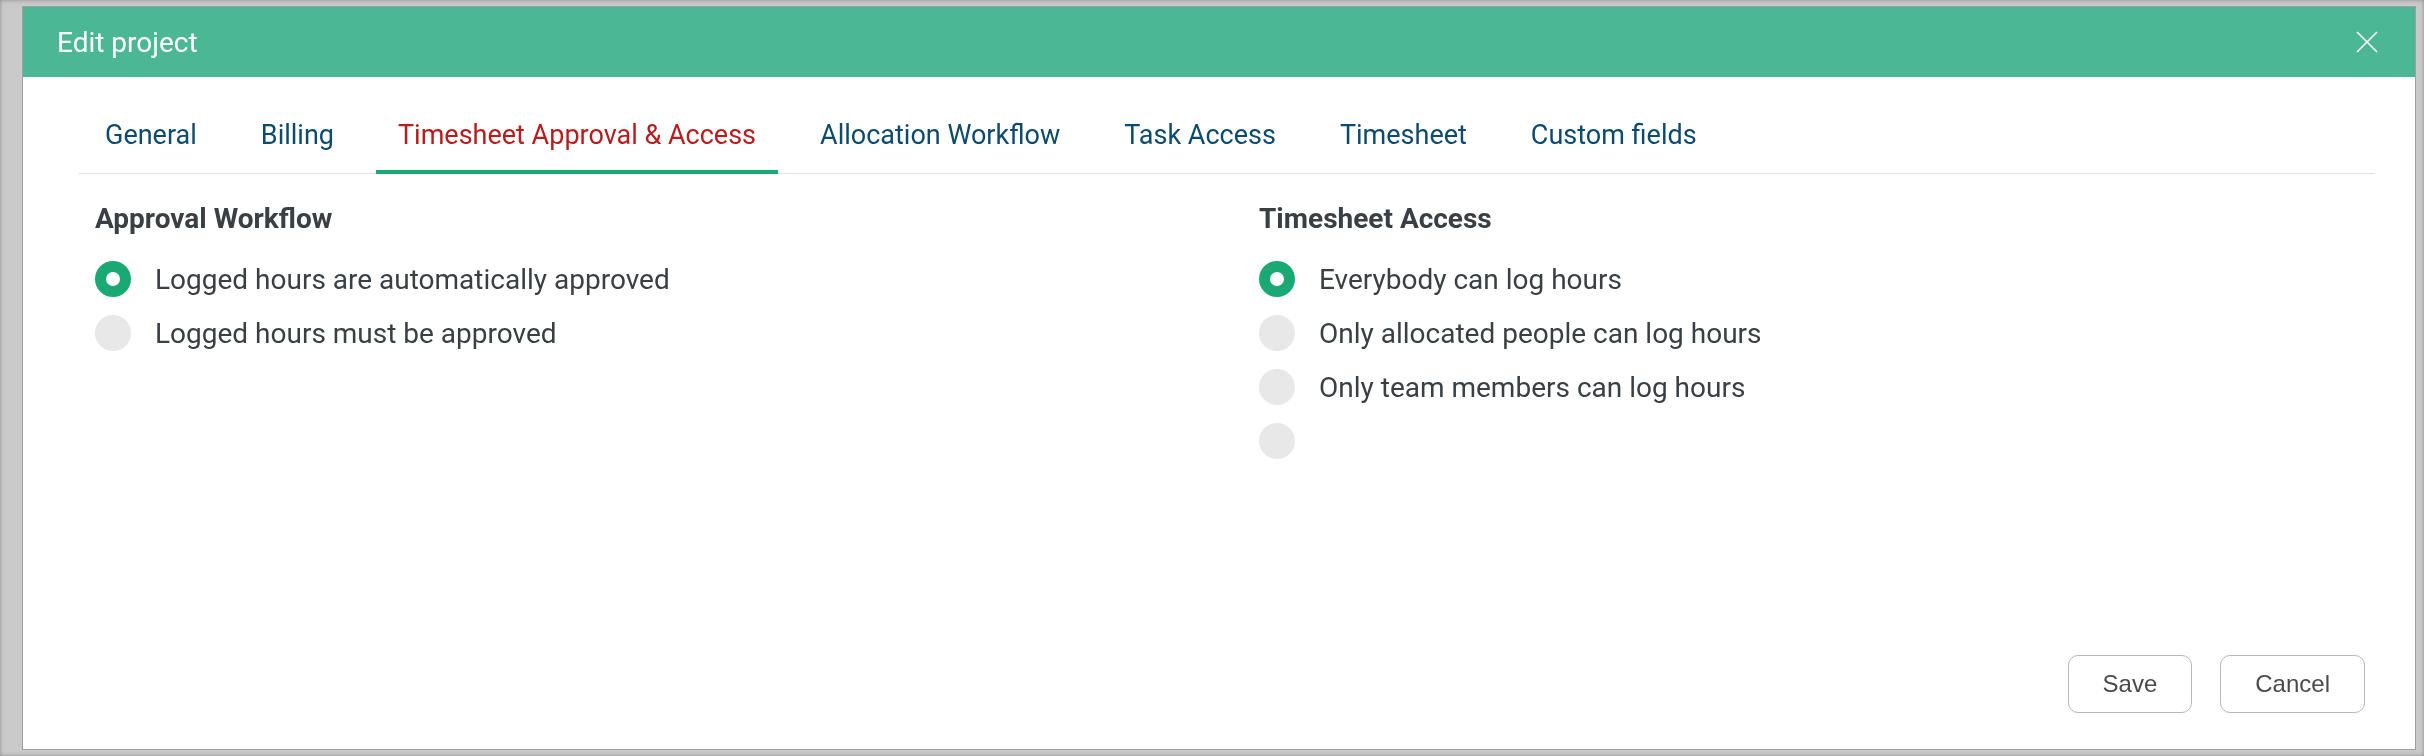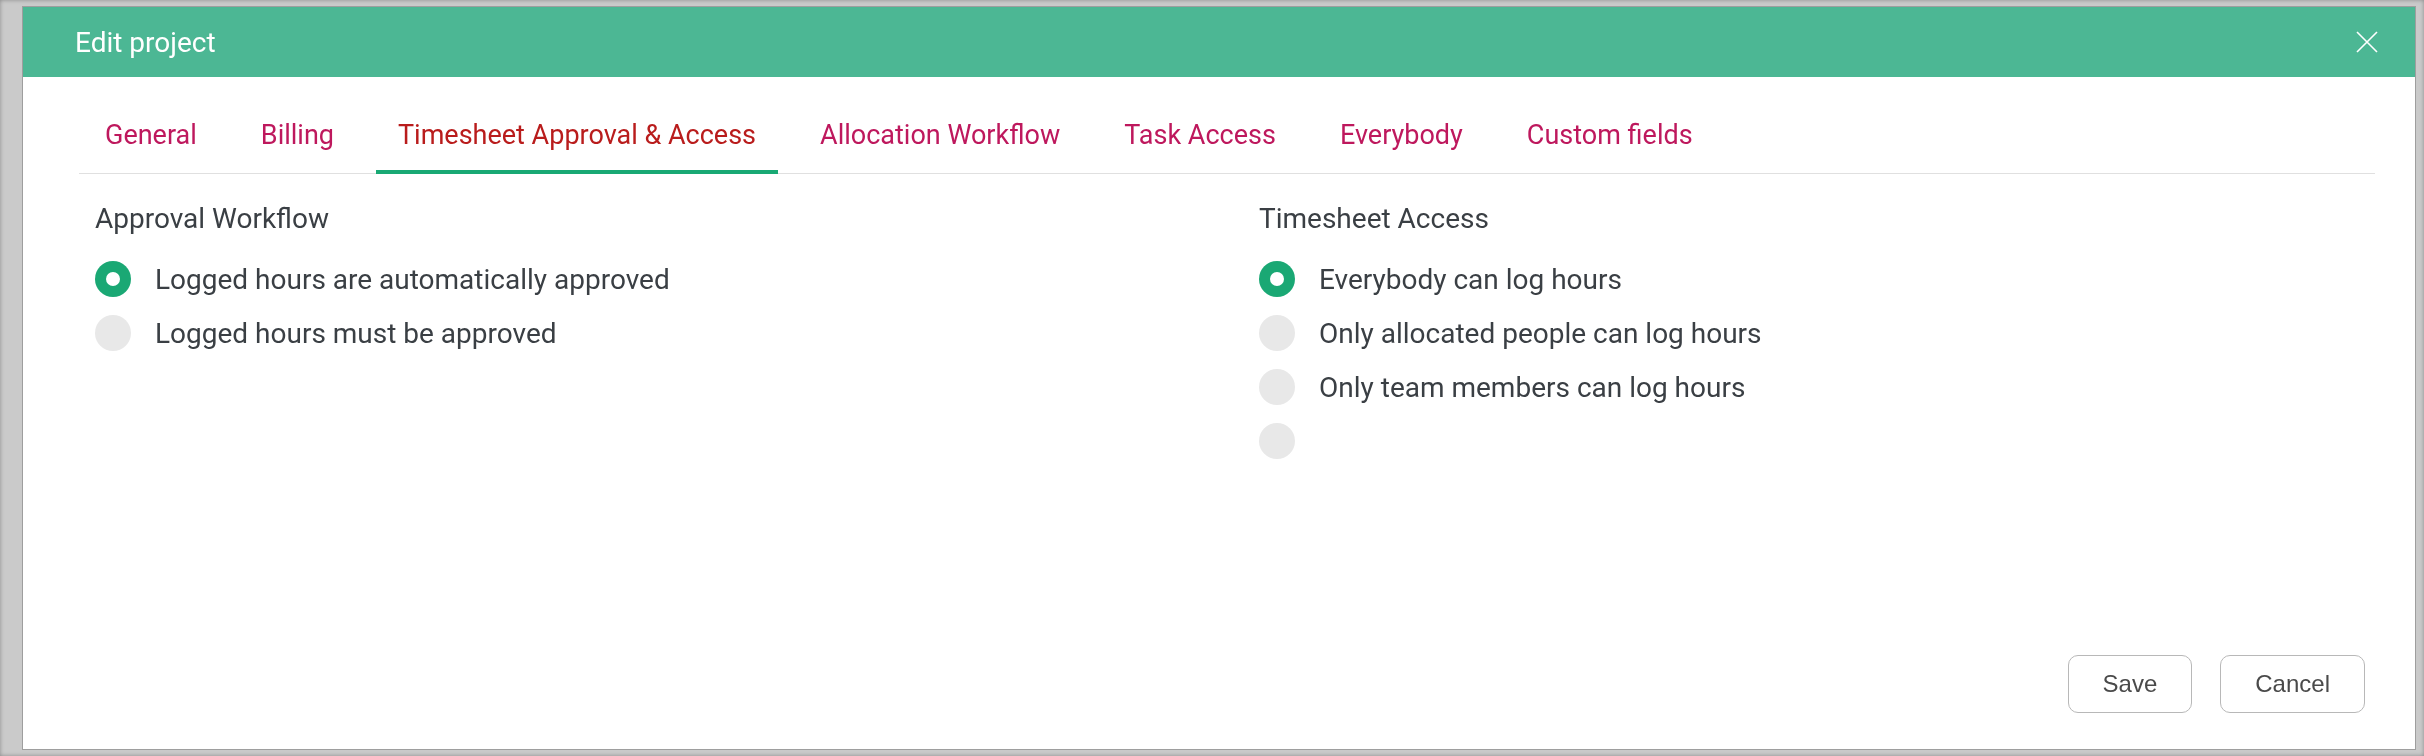--- a/index.html
+++ b/index.html
@@ -30,21 +30,21 @@
     display: flex;
     flex-direction: column;
     overflow: hidden;
   }
   .modal-header {
     background: #4cb794;
     height: 70px;
     display: flex;
     align-items: center;
     justify-content: space-between;
-    padding: 0 30px 0 52px;
+    padding: 0 30px 0 34px;
   }
   .modal-title {
     color: #ffffff;
     font-size: 28px;
     font-weight: 400;
   }
   .close-btn {
     color: #ffffff;
     width: 36px;
     height: 36px;
@@ -62,21 +62,21 @@
   }
   .tabs-row {
     display: flex;
     gap: 60px;
     border-bottom: 1px solid #e0e0e0;
     margin-top: 42px;
     padding-left: 24px;
   }
   .tab {
     font-size: 27px;
-    color: #be185d;
+    color: #0c4a6e;
     padding: 0 2px 22px 2px;
     cursor: pointer;
     position: relative;
     white-space: nowrap;
   }
   .tab.active {
     color: #b91c1c;
   }
   .tab.active::after {
     content: "";
@@ -96,21 +96,21 @@
     width: 1180px;
     padding-left: 16px;
   }
   .col-right {
     flex: 1;
     padding-left: 0;
   }
   .section-title {
     font-size: 28px;
     color: #3a3f44;
-    font-weight: 400;
+    font-weight: 700;
     margin-bottom: 26px;
   }
   .radio-row {
     display: flex;
     align-items: center;
     gap: 24px;
     margin-bottom: 18px;
     cursor: pointer;
   }
   .radio {
@@ -174,21 +174,21 @@
   </div>
 
   <div class="modal-body">
 
     <div class="tabs-row">
       <div class="tab">General</div>
       <div class="tab">Billing</div>
       <div class="tab active">Timesheet Approval &amp; Access</div>
       <div class="tab">Allocation Workflow</div>
       <div class="tab">Task Access</div>
-      <div class="tab">Everybody</div>
+      <div class="tab">Timesheet</div>
       <div class="tab">Custom fields</div>
     </div>
 
     <div class="content-cols">
 
       <div class="col-left">
         <div class="section-title">Approval Workflow</div>
 
         <div class="radio-row">
           <div class="radio checked"></div>

